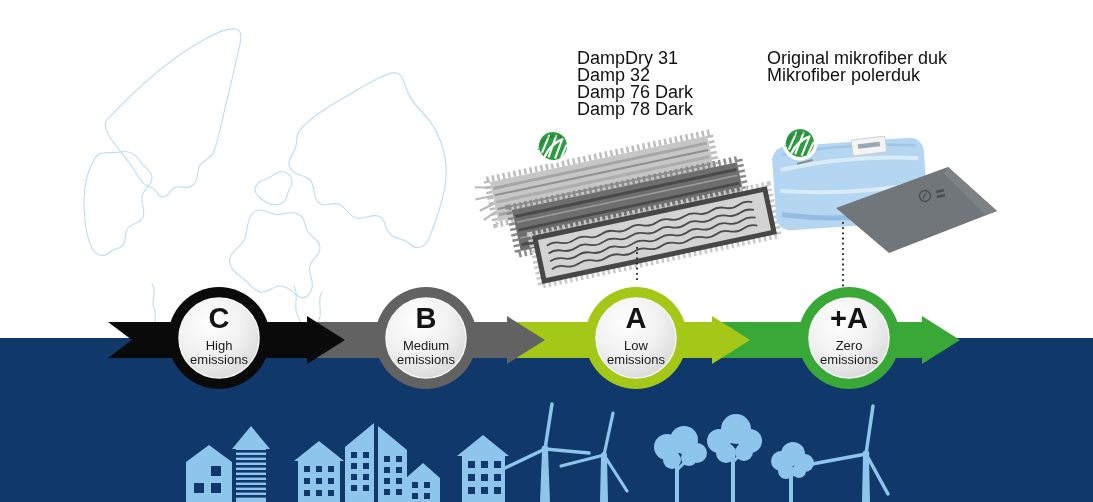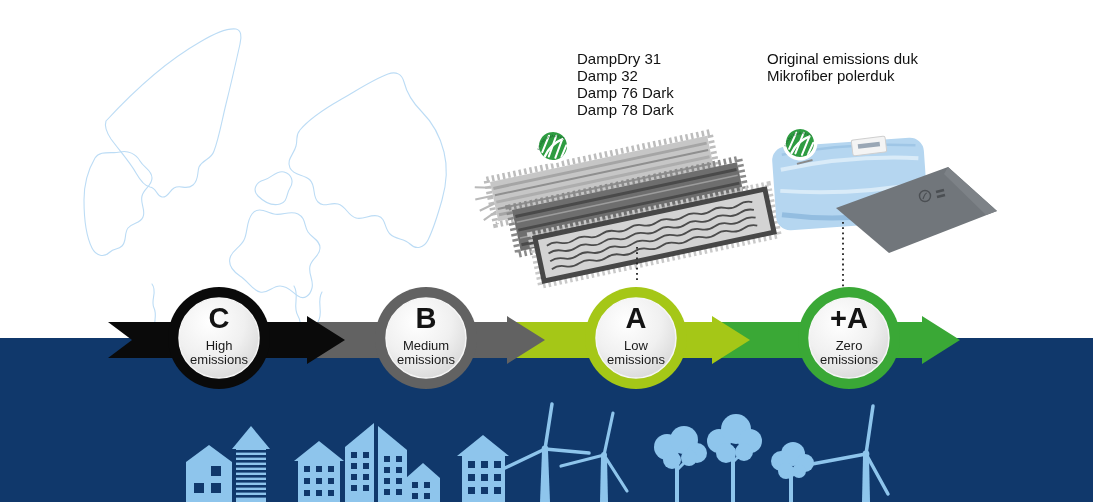--- a/index.html
+++ b/index.html
@@ -1,21 +1,21 @@
 <!DOCTYPE html>
 <html><head>
 <meta charset="utf-8">
 <style>
   html,body{margin:0;padding:0;background:#ffffff;}
   .stage{
     position:relative;width:1093px;height:502px;background:#ffffff;
     overflow:hidden;font-family:"Liberation Sans",sans-serif;
   }
   .stage > svg{position:absolute;left:0;top:0;}
-  .label-block{position:absolute;top:50px;color:#111111;font-size:15px;line-height:17px;}
+  .label-block{position:absolute;top:50px;color:#111111;font-size:18px;line-height:17px;}
   .label-block div{white-space:nowrap;}
   #mop-labels{left:577px;}
   #cloth-labels{left:767px;}
   text.grade{font-family:"Liberation Sans",sans-serif;font-weight:bold;font-size:29px;fill:#141414;}
   text.sub{font-family:"Liberation Sans",sans-serif;font-size:13px;fill:#1a1a1a;}
   text.arc{font-family:"Liberation Sans",sans-serif;font-size:3.4px;letter-spacing:.3px;fill:#155c2d;}
 </style>
 </head>
 <body>
 
@@ -312,17 +312,17 @@
     </g>
   </svg>
 
   <div class="label-block" id="mop-labels">
     <div>DampDry 31</div>
     <div>Damp 32</div>
     <div>Damp 76 Dark</div>
     <div>Damp 78 Dark</div>
   </div>
   <div class="label-block" id="cloth-labels">
-    <div>Original emissions duk</div>
+    <div>Original mikrofiber duk</div>
     <div>Mikrofiber polerduk</div>
   </div>
 
 </div>
 
 </body></html>

